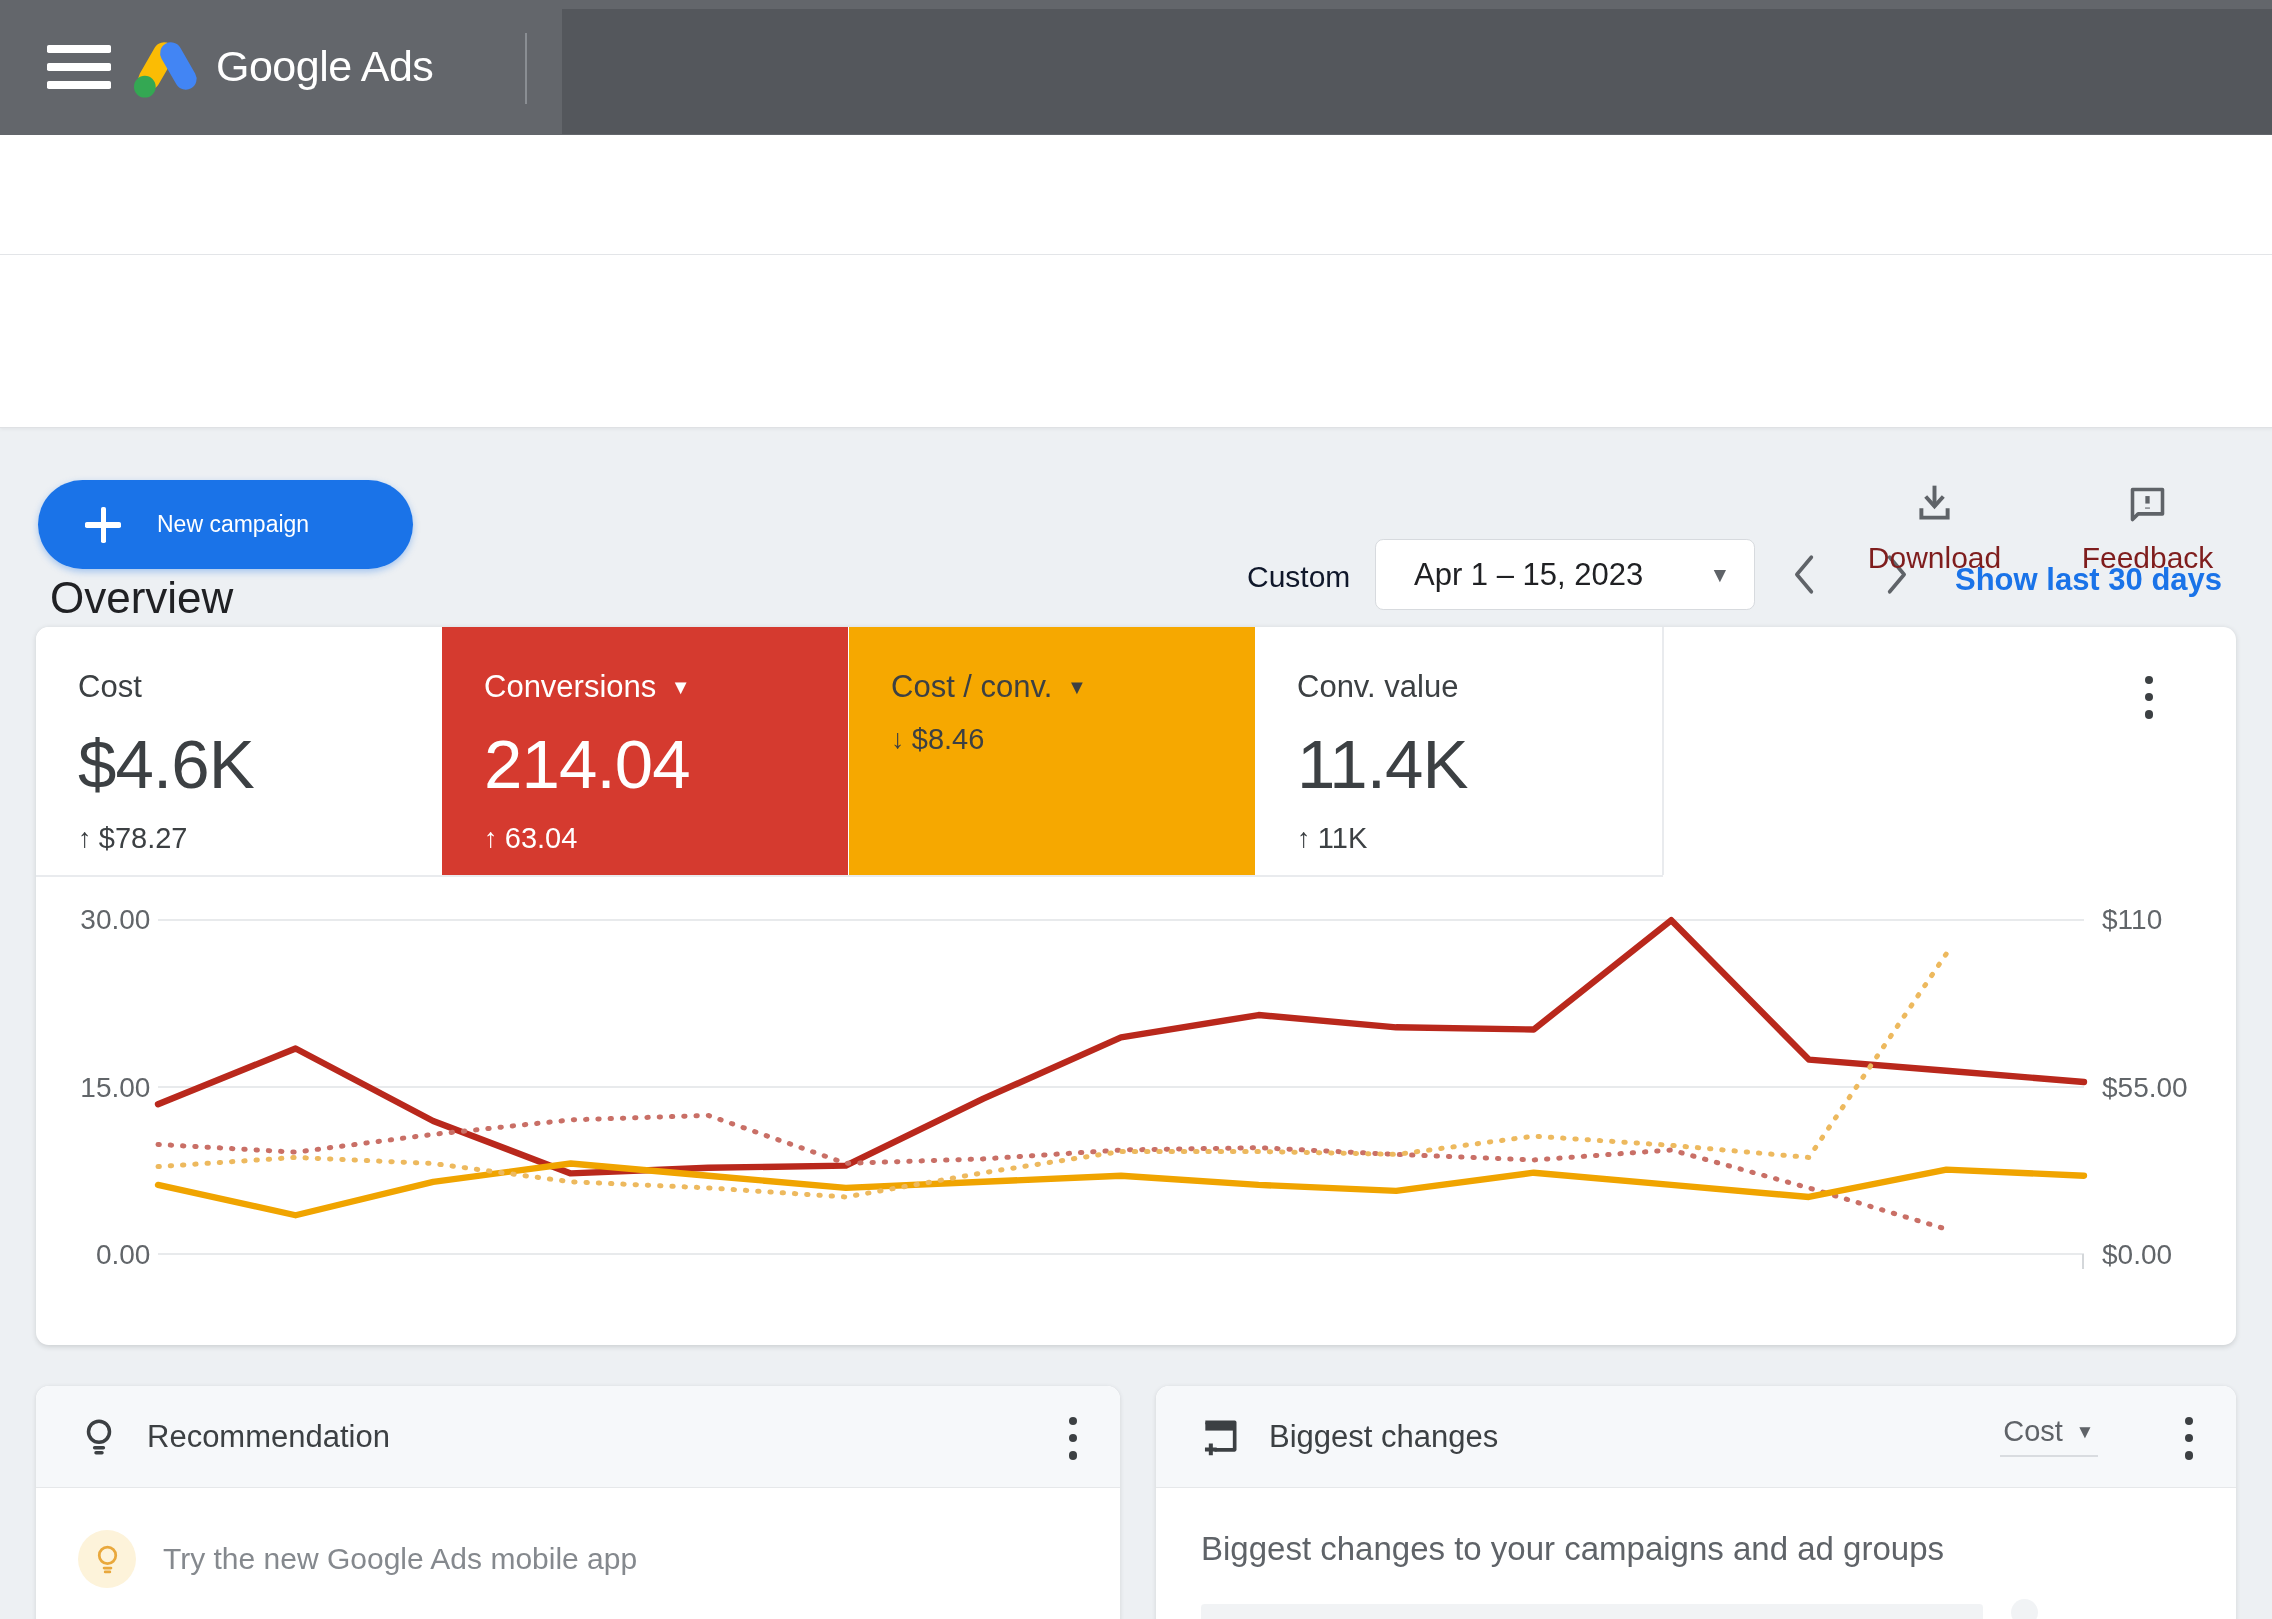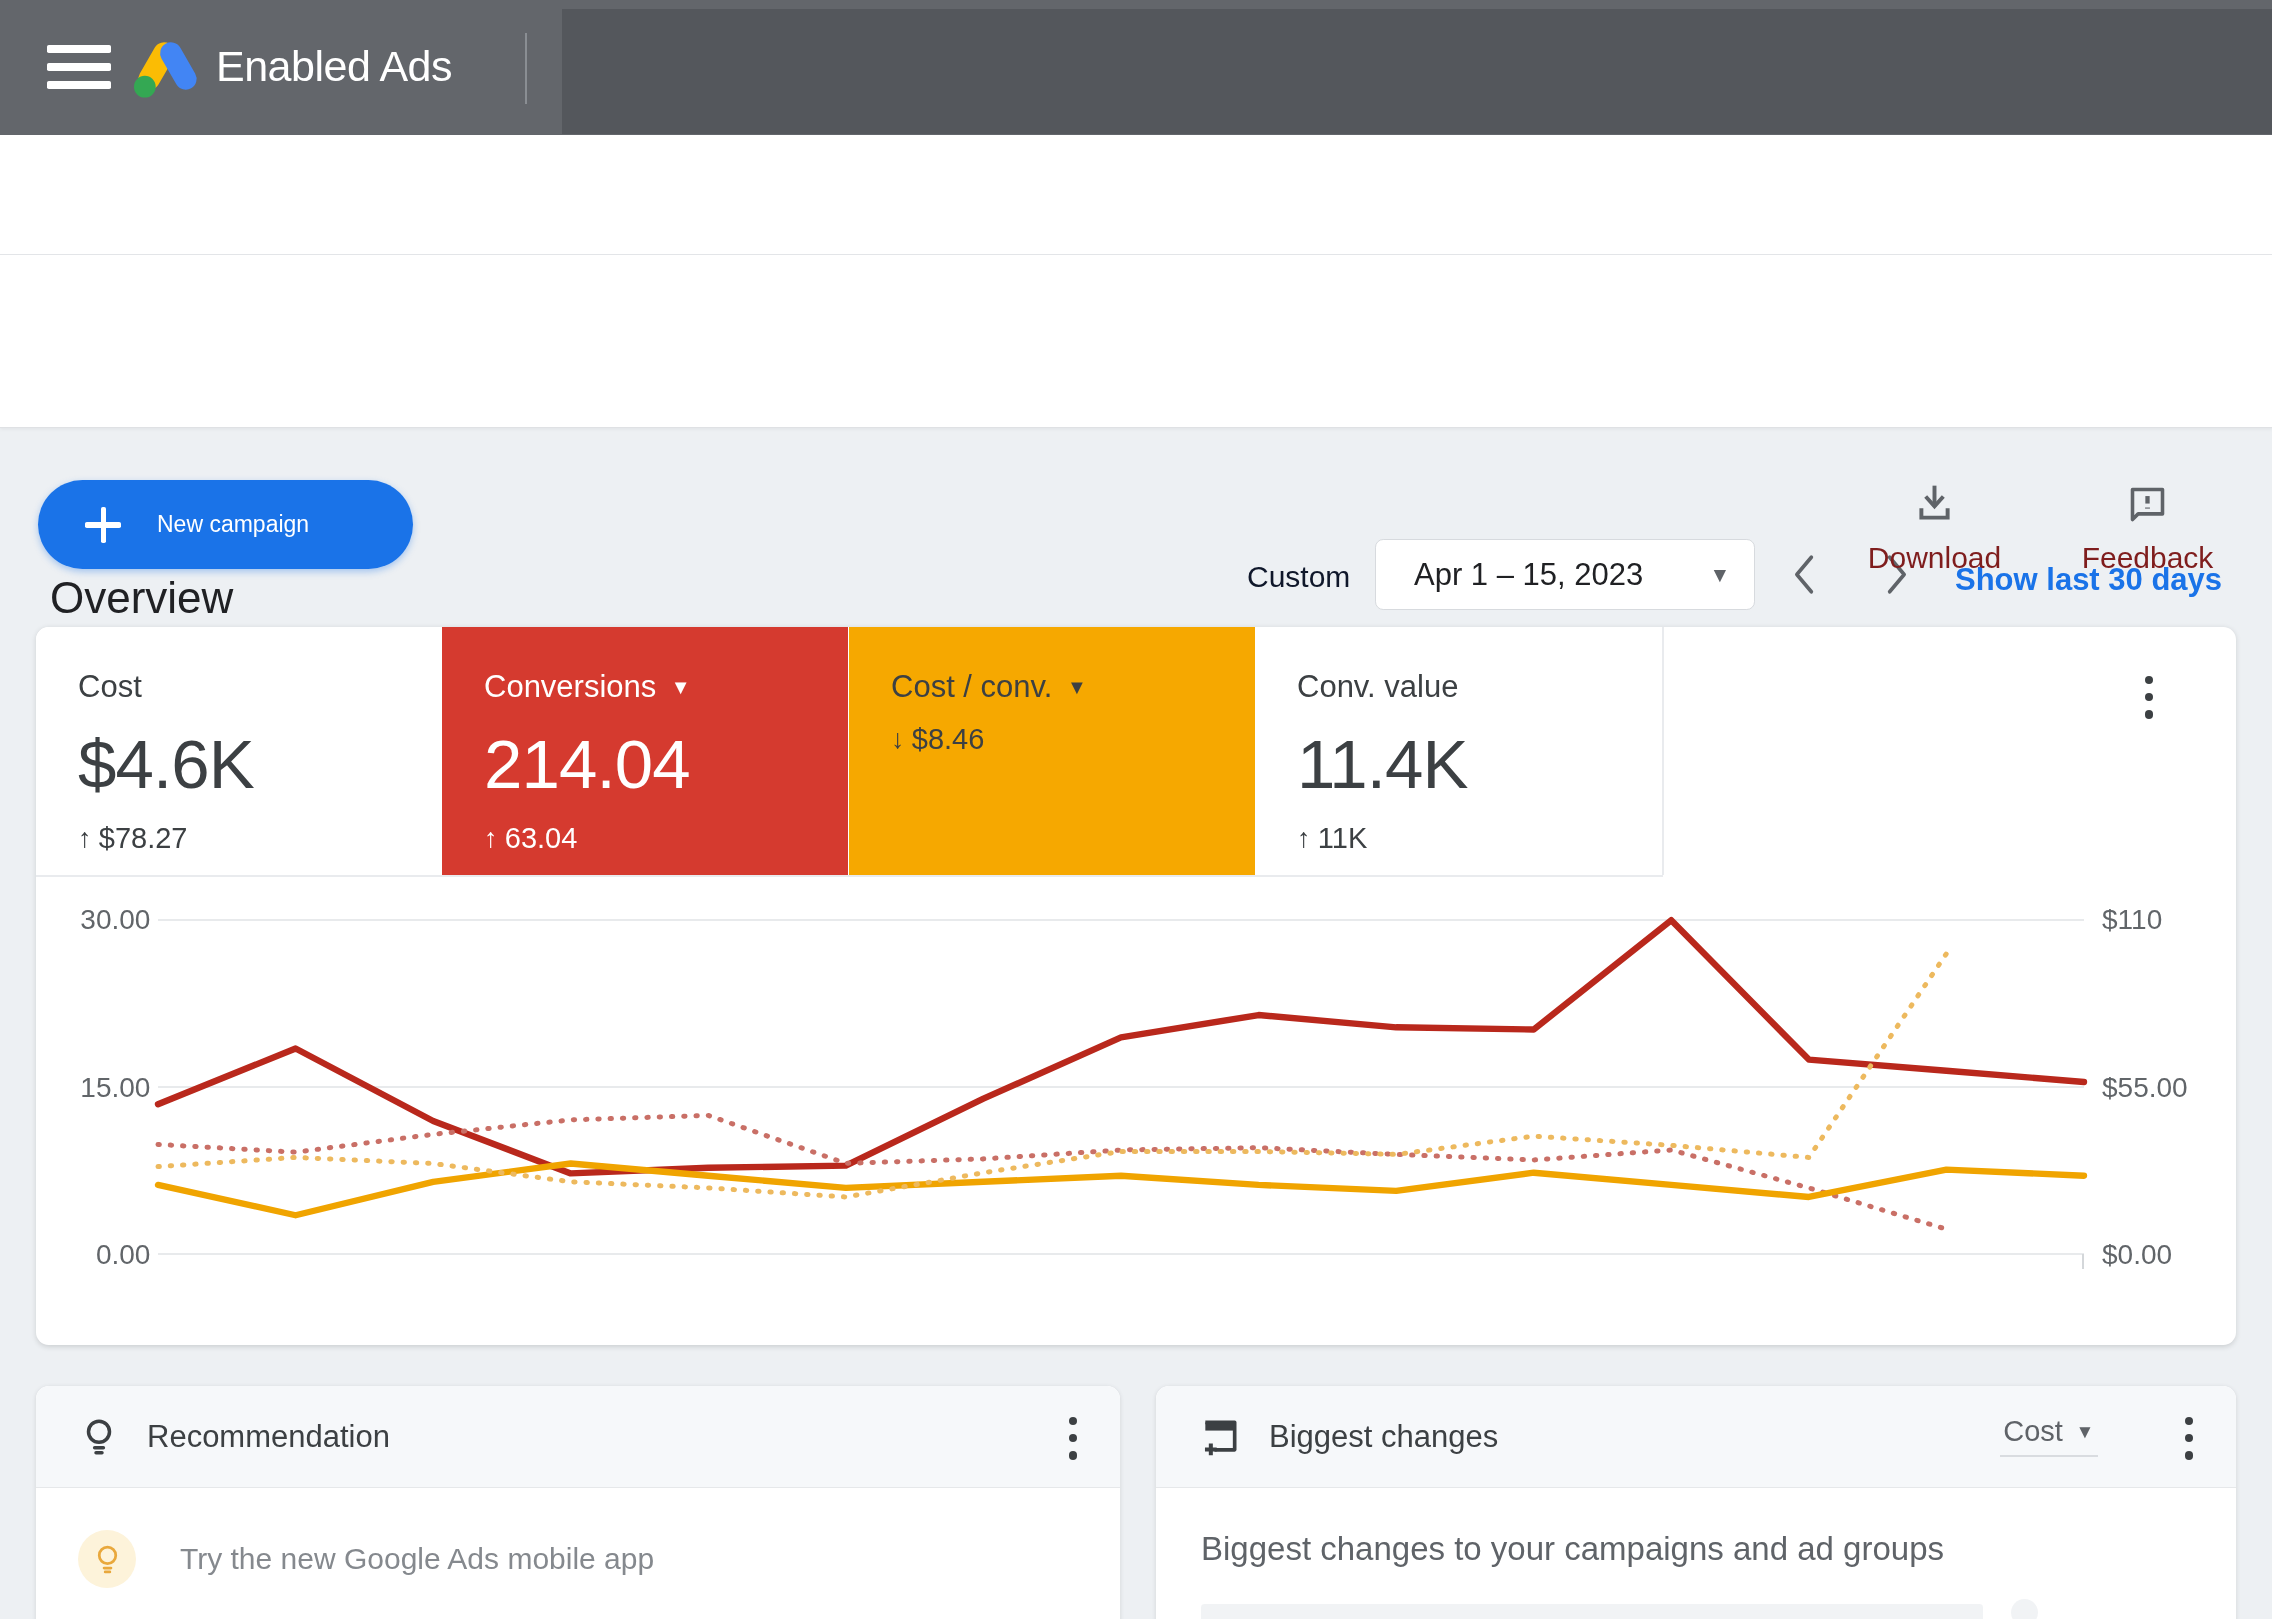--- a/index.html
+++ b/index.html
@@ -78,21 +78,21 @@
 
   
   .bcard{position:absolute;top:1386px;height:273px;background:#fff;border-radius:12.7px;box-shadow:0 1.8px 4.5px rgba(60,64,67,.16);overflow:hidden;}
   .card-rec{left:36px;width:1084px;}
   .card-big{left:1156px;width:1080px;}
   .bcard-header{position:relative;height:102px;background:#f6f8fa;border-bottom:1.8px solid #e6e8ea;display:flex;align-items:center;padding:0 42px;box-sizing:border-box;border-radius:12.7px 12.7px 0 0;}
   .bcard-title{margin-left:27px;font-size:31px;color:#3c4043;}
   .kebab-h{position:absolute;right:42px;top:31px;}
   .metric-sel{position:absolute;right:138px;top:29px;font-size:29px;color:#5f6368;border-bottom:2.7px solid #d9dce0;padding:0 3.6px 7.3px 3.6px;display:flex;align-items:center;gap:12.7px;cursor:pointer;}
   .metric-sel .tri{font-size:19px;}
-  .rec-row{position:absolute;left:42px;top:144px;display:flex;align-items:center;gap:44px;}
+  .rec-row{position:absolute;left:42px;top:144px;display:flex;align-items:center;gap:27px;}
   .bulb-glow{width:58px;height:58px;border-radius:50%;background:#fdf3da;display:flex;align-items:center;justify-content:center;}
   .rec-text{font-size:30px;color:#85898e;}
   .big-heading{position:absolute;left:45px;top:144px;font-size:33px;color:#5f6368;}
   .faint-bar{position:absolute;left:45px;top:218px;width:782px;height:18px;background:#eef0f2;border-radius:3.6px;opacity:.8;}
   .faint-dot{position:absolute;left:855px;top:213px;width:27px;height:27px;border-radius:50%;background:#eef0f2;opacity:.8;}
 </style>
 </head>
 <body>
 
 <div class="page">
@@ -102,21 +102,21 @@
     <div class="menu-btn">
         <span></span>
         <span></span>
         <span></span>
       </div>
     <svg class="logo" width="69" height="64" viewBox="0 0 70 64">
       <rect x="13" y="5" width="22" height="52" rx="11" fill="#fbbc04" transform="rotate(30 24 31)"></rect>
       <circle cx="12" cy="52" r="11" fill="#34a853"></circle>
       <rect x="35" y="5" width="22" height="52" rx="11" fill="#4285f4" transform="rotate(-30 46 31)"></rect>
     </svg>
-    <div class="product-name">Enabled Ads</div>
+    <div class="product-name">Google Ads</div>
     <div class="topbar-divider"></div>
   </div>
 
   <div class="filterbar">
     <div class="wsf-label">Workspace filter</div>
     <div class="chip chip1">
       <span>Campaign status: Enabled</span>
     </div>
     <div class="chip chip2">
       <span>Ad group status: All</span>

